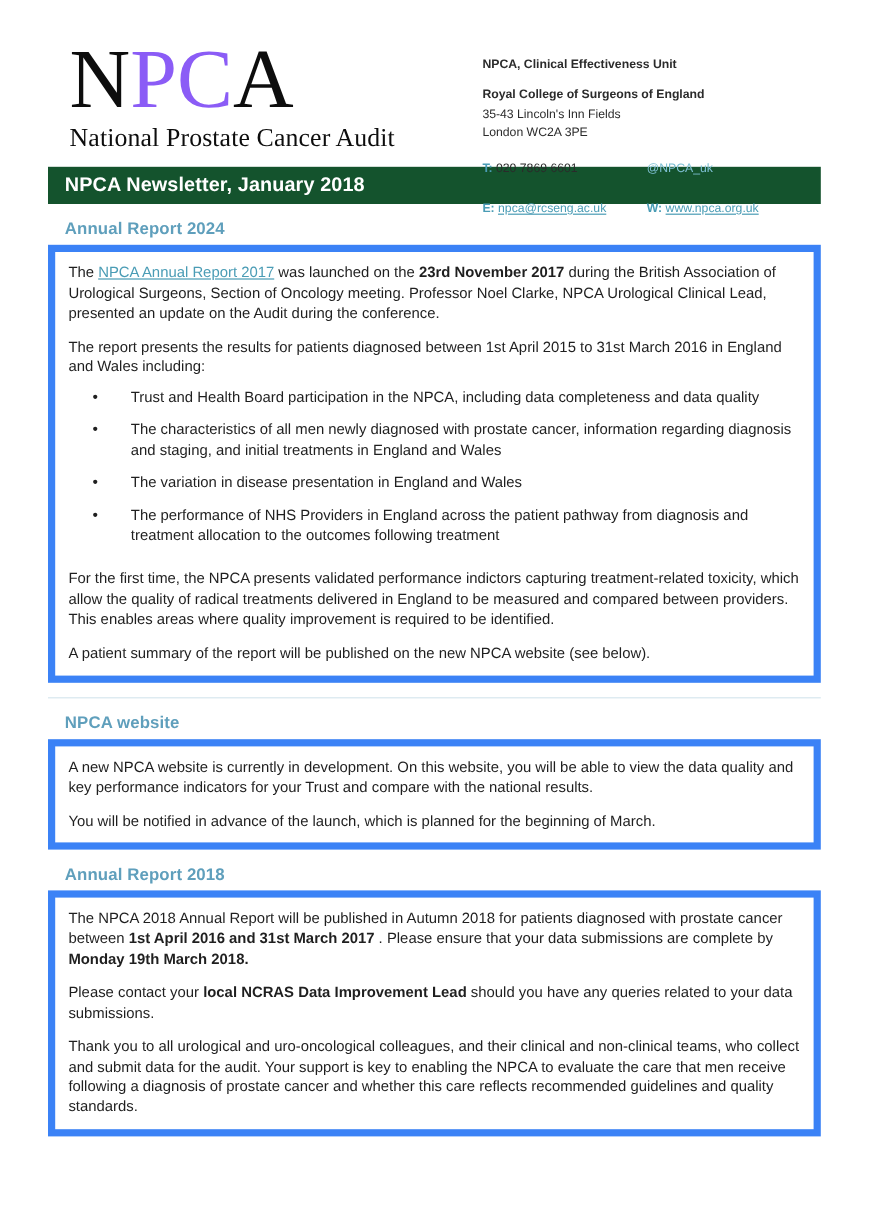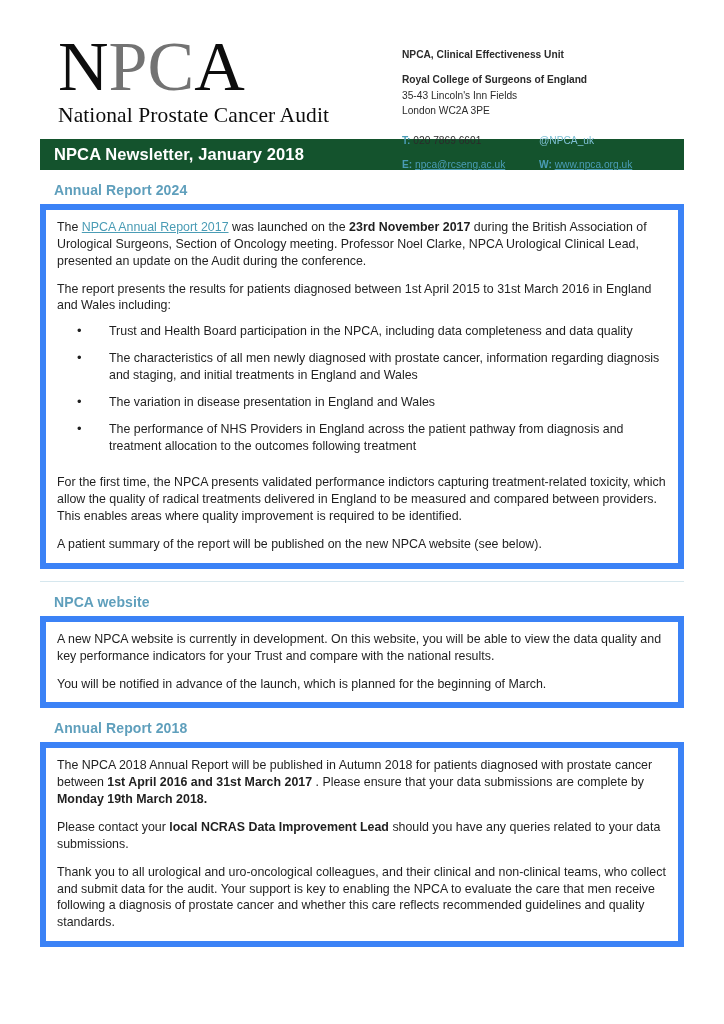--- a/index.html
+++ b/index.html
@@ -40,21 +40,21 @@
     box-sizing: border-box;
   }
   .logo-letters {
     font-family: "Liberation Serif", serif;
     font-size: 70px;
     line-height: 0.95;
     letter-spacing: 0px;
     color: #0d0d0d;
     white-space: nowrap;
   }
-  .logo-letters .accent { color: #737373; }
+  .logo-letters .accent { color: #8b5cf6; }
   .logo-sub {
     font-family: "Liberation Serif", serif;
     font-size: 21.5px;
     color: #0d0d0d;
     margin-top: 2px;
     white-space: nowrap;
     letter-spacing: 0.1px;
   }
 
   .contact-block {
@@ -68,21 +68,21 @@
   .contact-unit {
     font-weight: bold;
     margin-bottom: 9px;
   }
   .contact-org { font-weight: bold; }
   .contact-addr { font-weight: normal; }
   .contact-rows {
     margin-top: 14px;
     display: grid;
     grid-template-columns: 137px auto;
-    row-gap: 8px;
+    row-gap: 18px;
   }
   .lbl { color: #4a9cb5; font-weight: bold; }
   .plain-val { color: #2b2b2b; }
   .link {
     color: #4a9cb5;
     text-decoration: underline;
   }
   .handle {
     color: #7fc0d4;
   }

